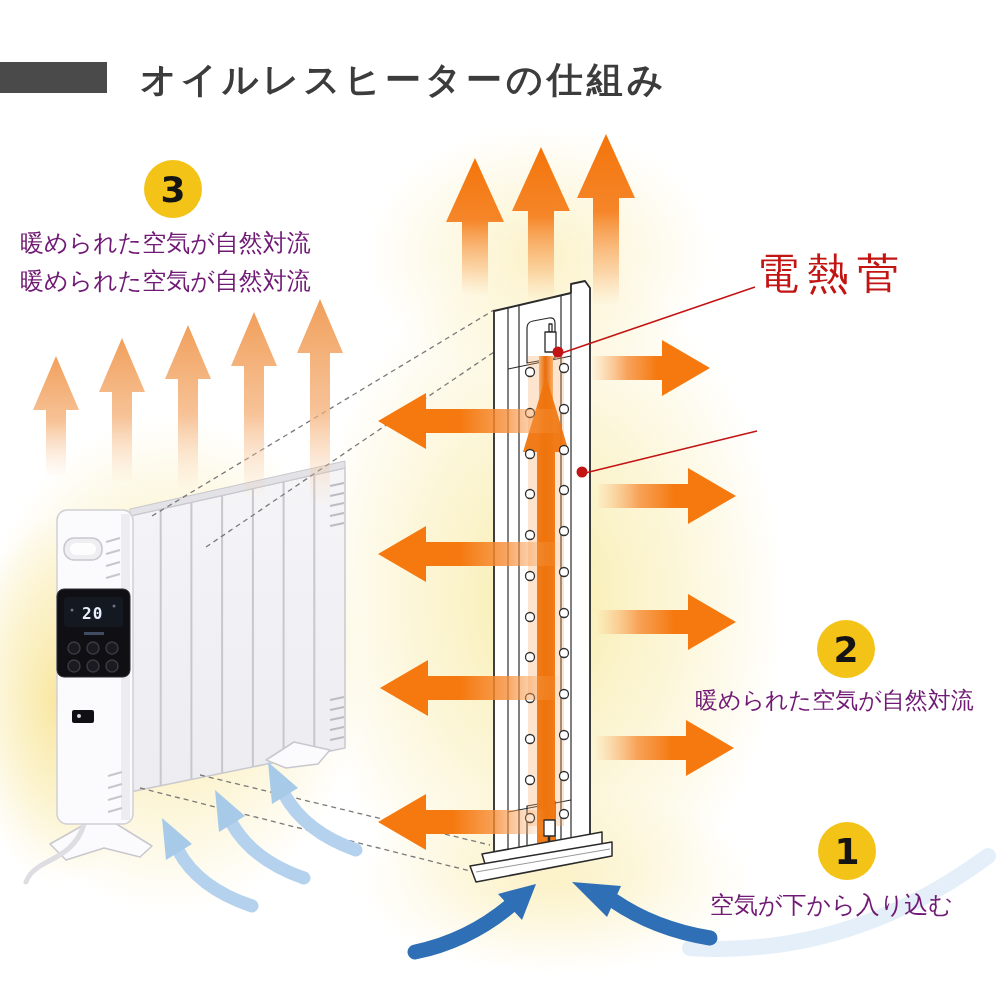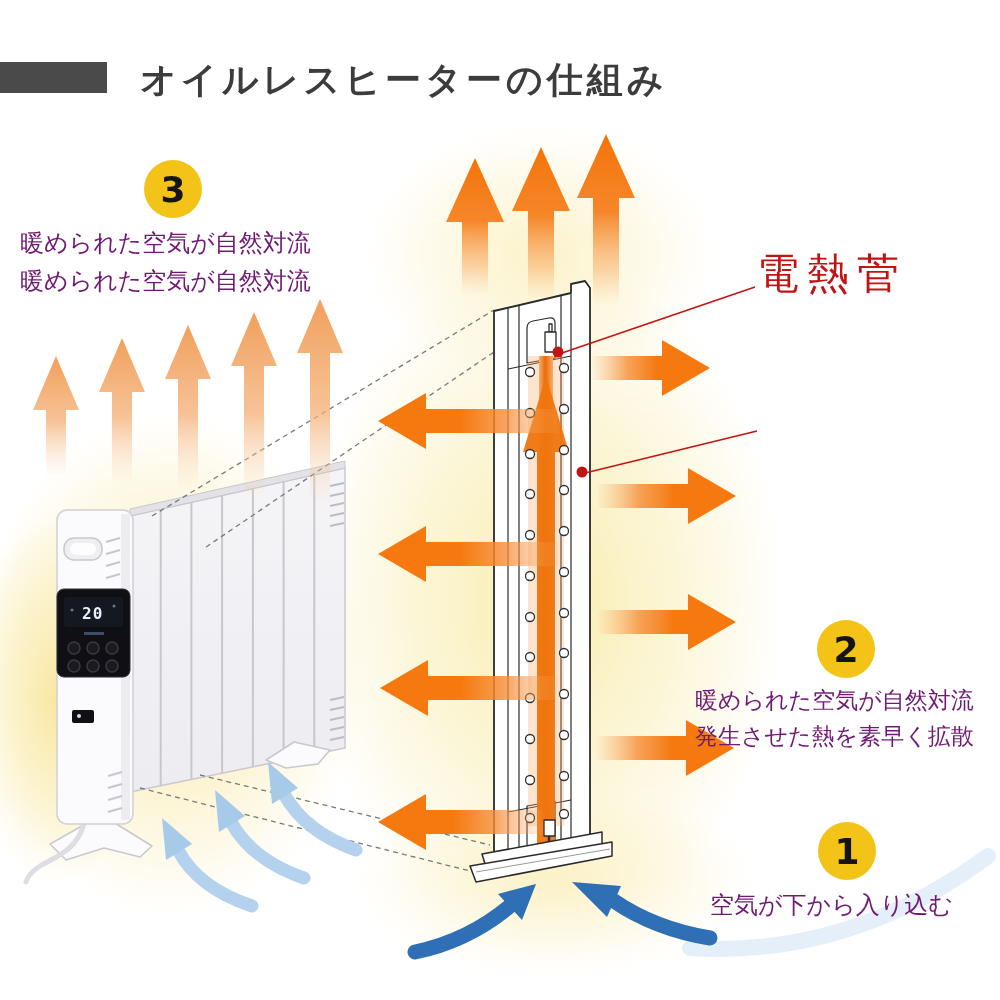--- a/index.html
+++ b/index.html
@@ -284,21 +284,20 @@
     <div>暖められた空気が自然対流</div>
   </div>
 
   <div class="abs callout callout-tube">電熱菅</div>
 
   <div class="abs badge badge-2">
       <span>2</span>
     </div>
   <div class="abs step-text step2-text">
     <div>暖められた空気が自然対流</div>
-    <div>発生させた熱を素早く拡散</div>
   </div>
 
   <div class="abs badge badge-1">
       <span>1</span>
     </div>
   <div class="abs step-text step1-text">
     <div>空気が下から入り込む</div>
   </div>
 
 </div>

